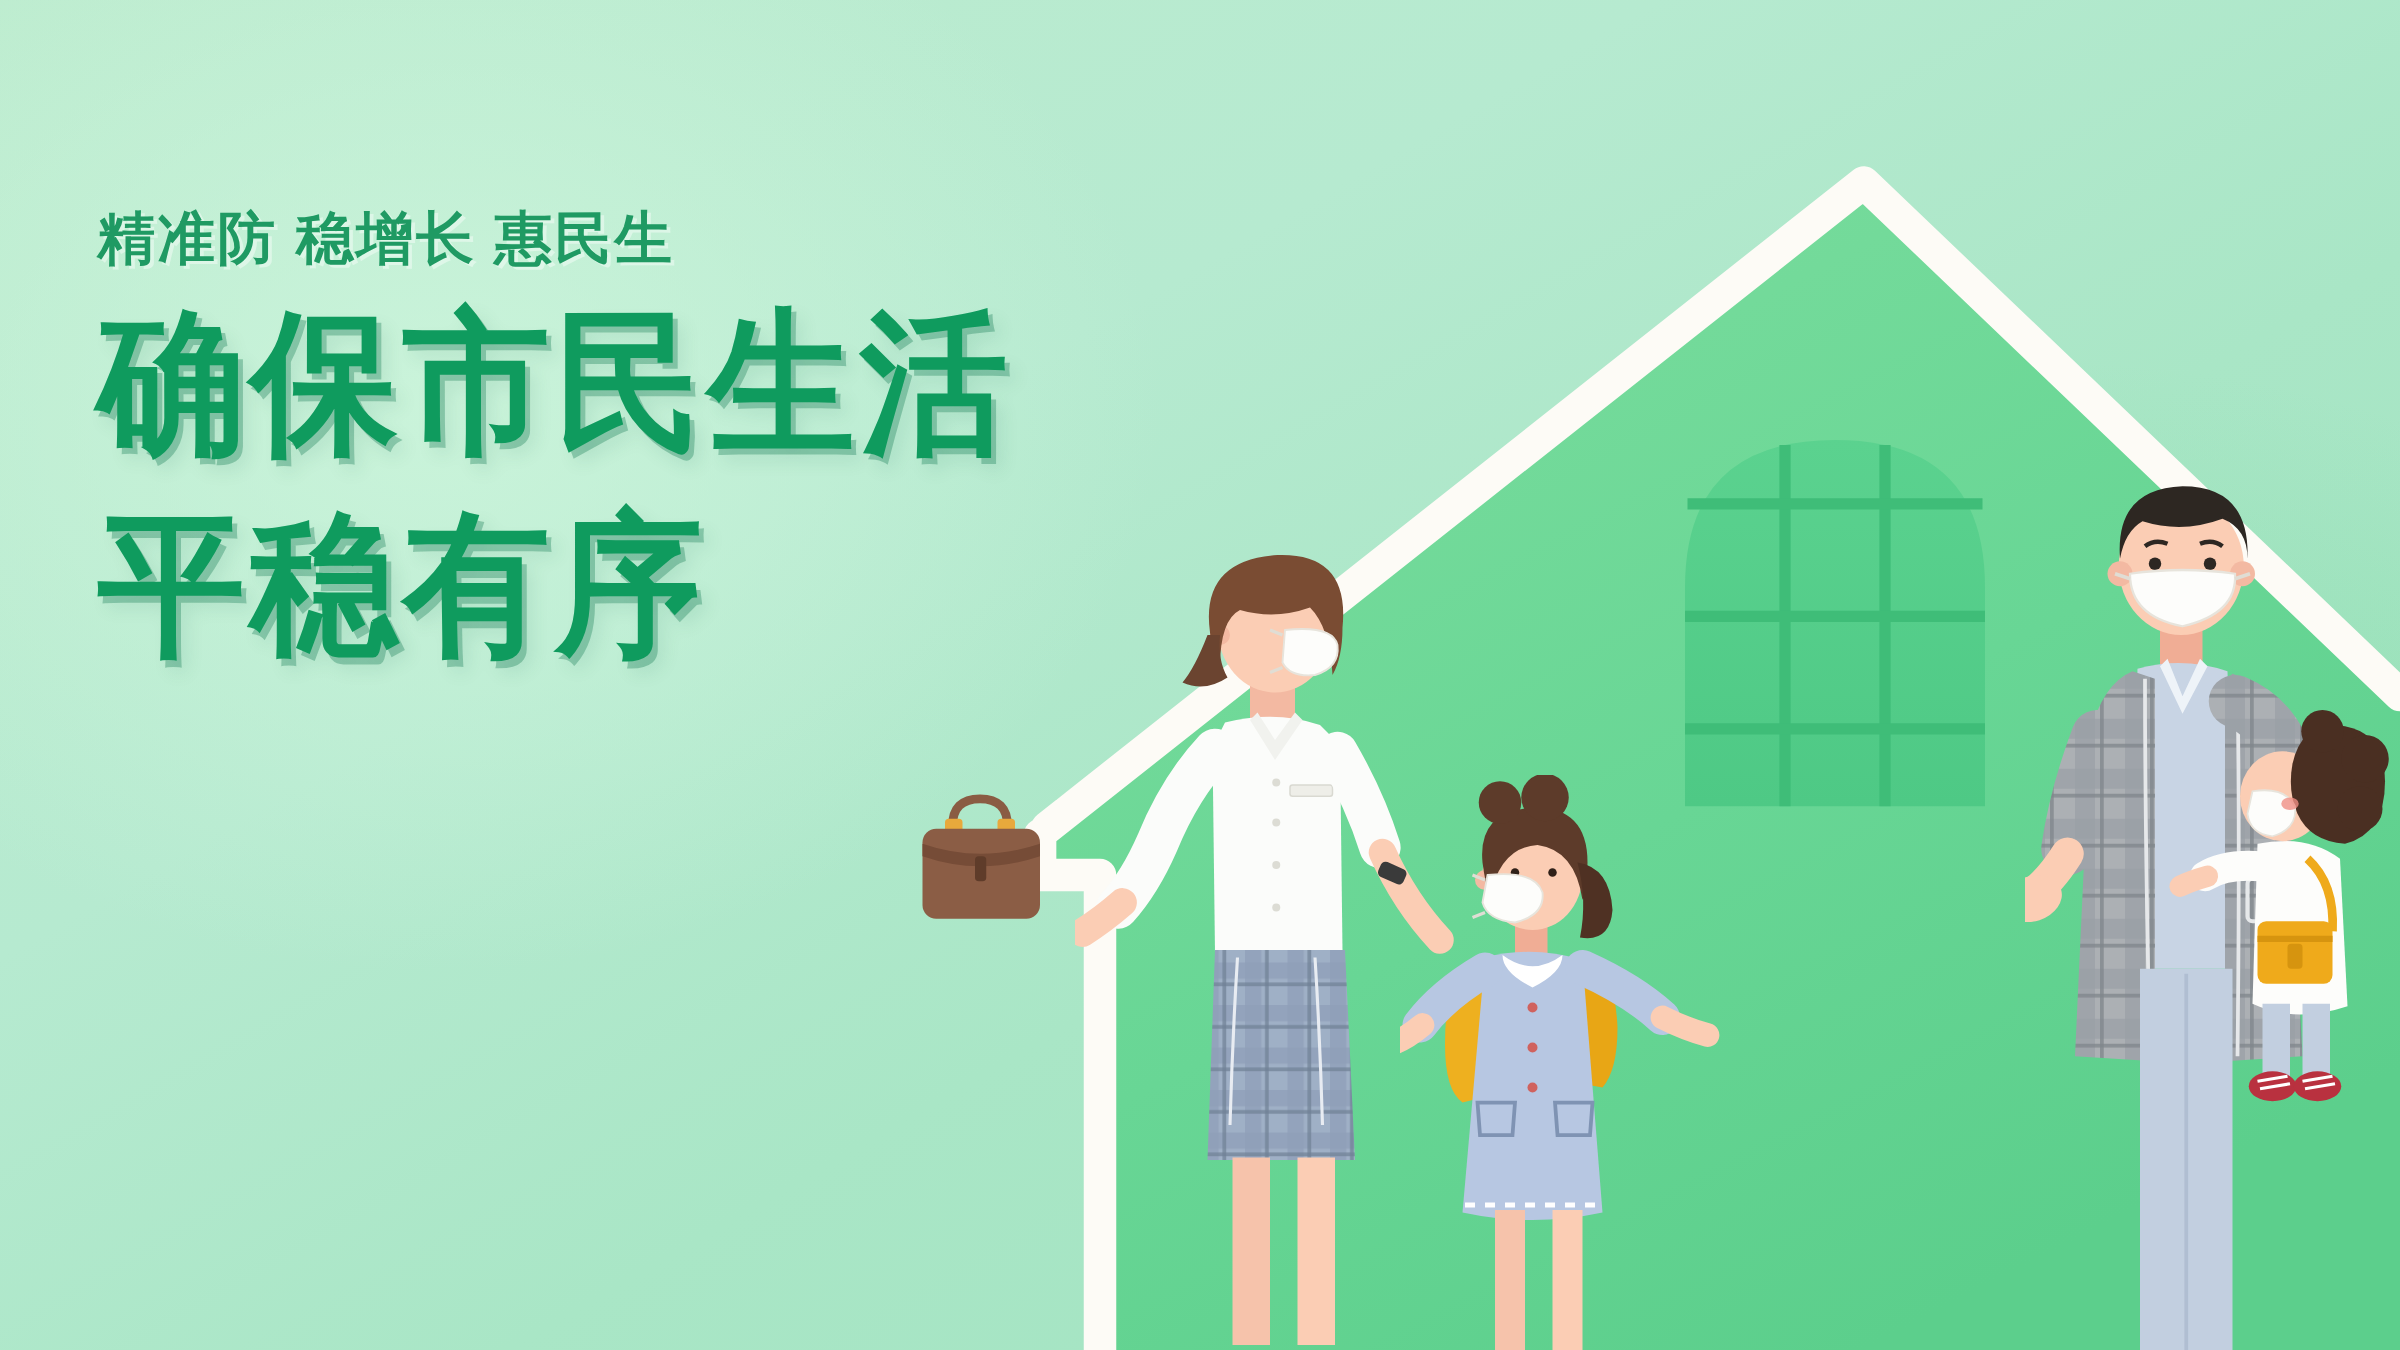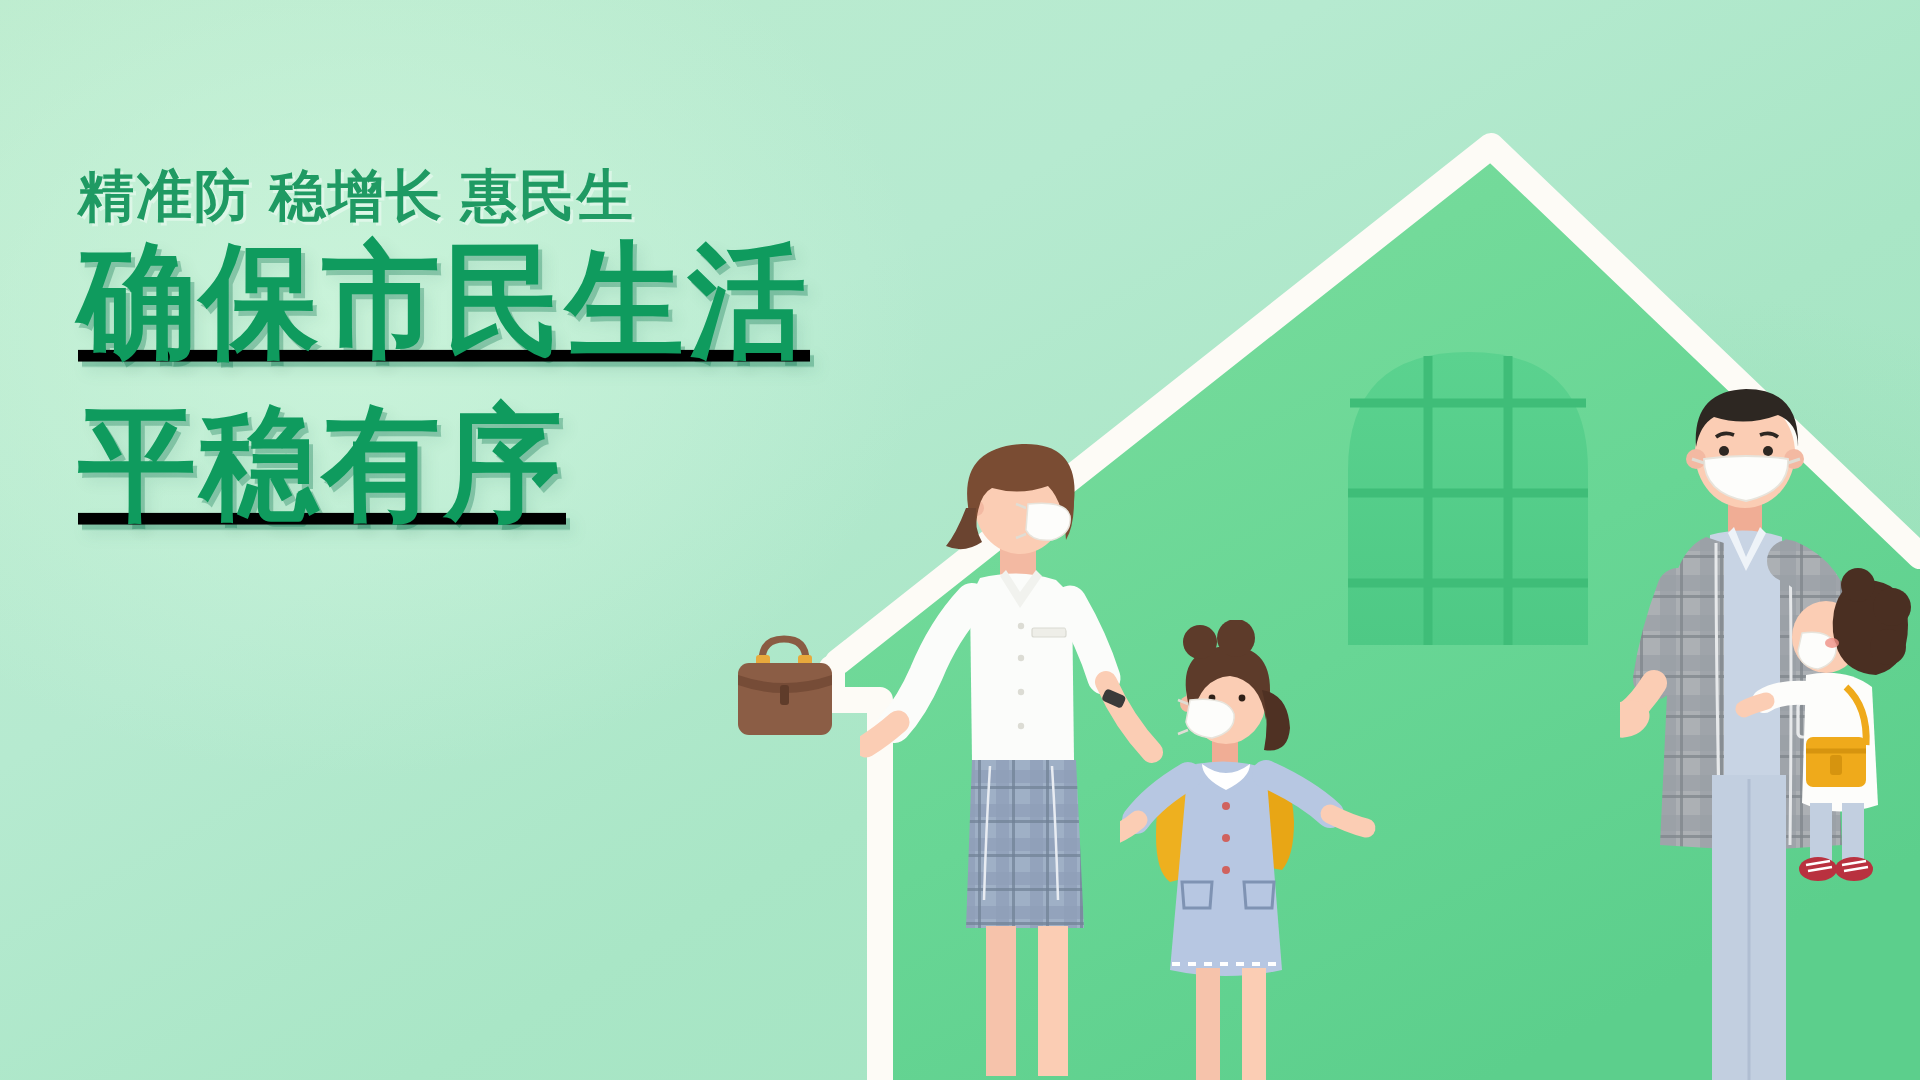--- a/index.html
+++ b/index.html
@@ -35,30 +35,30 @@
 
   
   .text-block {
     position: absolute;
     left: 78px;
     top: 165px;
     width: 880px;
     z-index: 40;
   }
   .subtitle {
-    font-size: 56px;
+    font-size: 46px;
     font-weight: 700;
     color: #1f9a63;
     letter-spacing: 2px;
     line-height: 1.12;
     white-space: nowrap;
     text-shadow: 3px 3px 0 rgba(255,255,255,0.42);
   }
   .headline {
-    text-decoration: underline;
+    margin-top: 18px;
   }
   .headline-line {
     font-size: 118px;
     font-weight: 900;
     color: #0f9b5e;
     line-height: 1.16;
     letter-spacing: 4px;
     white-space: nowrap;
     transform: scaleY(1.06);
     transform-origin: left top;

